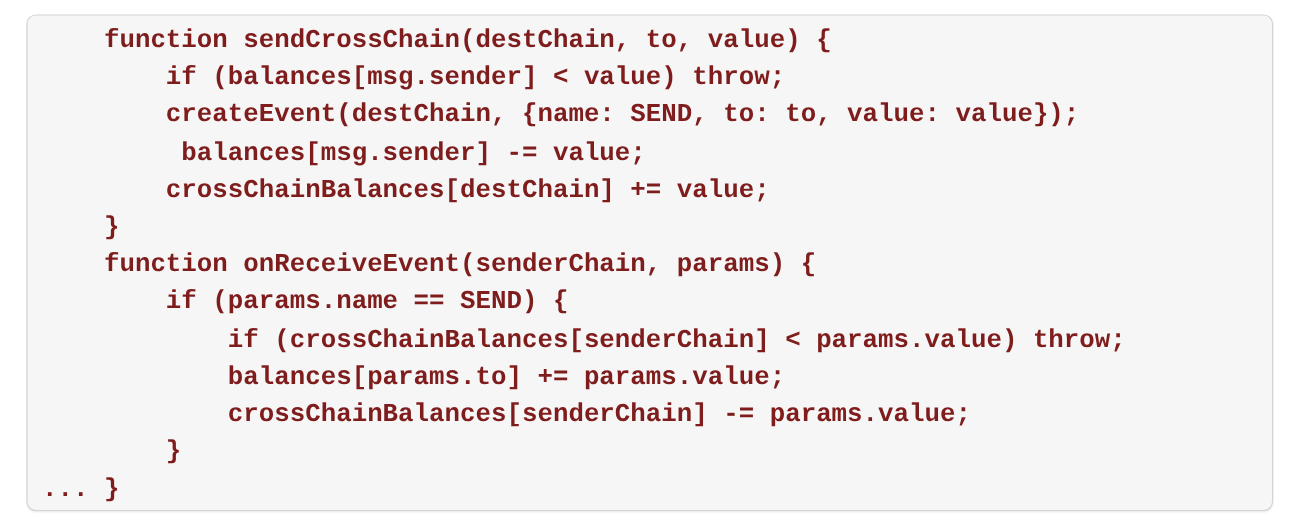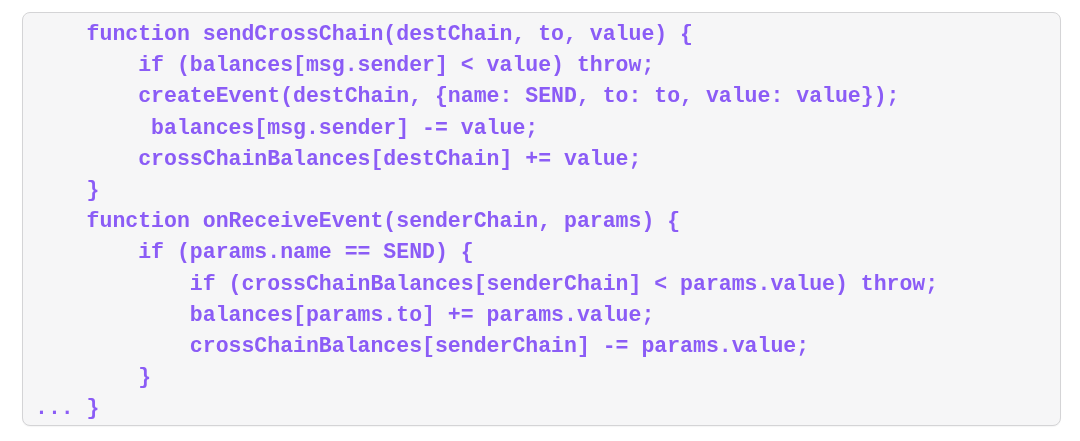--- a/index.html
+++ b/index.html
@@ -33,21 +33,21 @@
   }
   .code-box pre {
     margin: 0;
     white-space: pre;
   }
   .code-box code {
     font-family: "Liberation Mono", "DejaVu Sans Mono", monospace;
     font-size: 21.5px;
     font-weight: 600;
     line-height: 31.2px;
-    color: #8b5cf6;
+    color: #7f1d1d;
     white-space: pre;
     display: block;
   }
 </style>
 </head>
 <body>
 
 <div class="page">
   <div class="code-box">
     <pre><code>    function sendCrossChain(destChain, to, value) {

